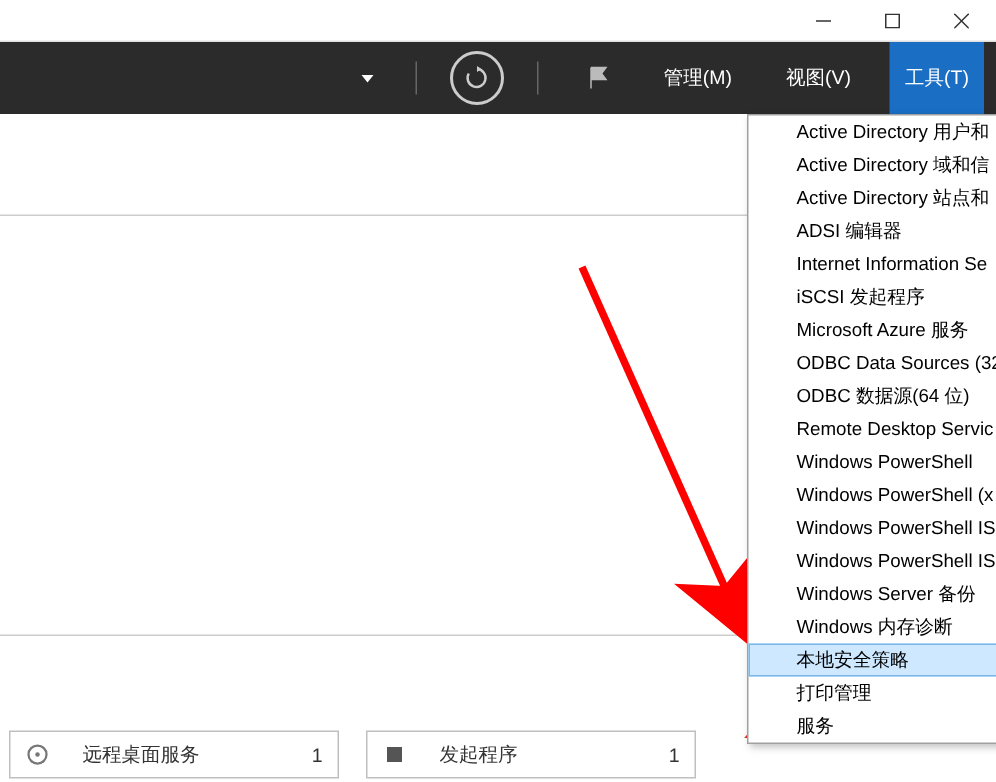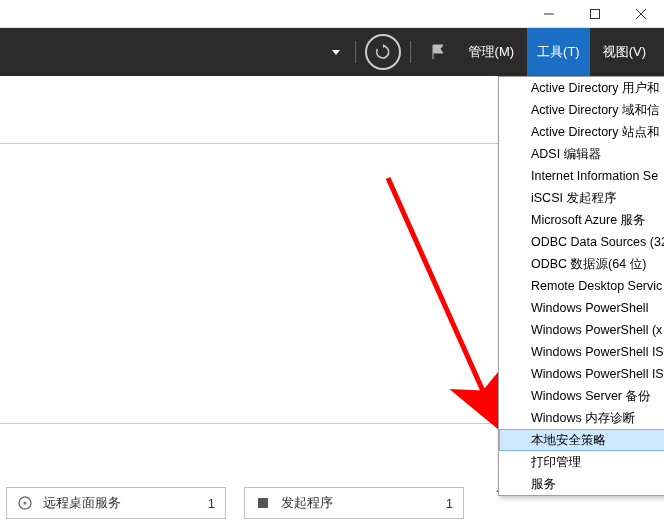--- a/index.html
+++ b/index.html
@@ -29,21 +29,21 @@
     color: #333;
   }
   .toolbar {
     height: 48px;
     background: #2b2b2b;
     display: flex;
     align-items: center;
     justify-content: flex-end;
     padding: 0 8px;
     color: #fff;
-    gap: 3px;
+    gap: 16px;
   }
   .tb-drop {
     display: flex;
     align-items: center;
     padding: 0 6px;
     height: 32px;
   }
   .tb-drop .caret {
     width: 0; height: 0;
     border-left: 4px solid transparent;
@@ -134,21 +134,21 @@
     gap: 18px;
     padding: 4px 6px 0 6px;
   }
   .card {
     border: 1px solid #bfbfbf;
     height: 32px;
     width: 220px;
     display: flex;
     align-items: center;
     padding: 0 10px;
-    gap: 10px;
+    gap: 22px;
     background: #fff;
   }
   .card-ic {
     width: 16px; height: 16px;
     display: flex; align-items: center; justify-content: center;
     color: #555;
   }
   .card-txt { flex: 1; color: #333; font-size: 13px; white-space: nowrap; overflow: hidden; }
   .card-num { color: #333; font-size: 13px; }
 </style>
@@ -185,22 +185,22 @@
       <polygon points="8,0 8,4 11,2" fill="#ccc"></polygon>
     </svg>
   </div>
   <div class="tb-sep"></div>
   <div class="tb-icon">
     <svg width="18" height="18" viewBox="0 0 18 18">
       <path d="M4 2 L4 16 M4 2 L14 2 L11 6 L14 10 L4 10" fill="#bbb" stroke="#bbb" stroke-width="1"></path>
     </svg>
   </div>
   <div class="menu-item">管理(M)</div>
+  <div class="menu-item">视图(V)</div>
   <div class="menu-item hl">工具(T)</div>
-  <div class="menu-item">视图(V)</div>
 </div>
 
 <div class="subheader"></div>
 <div class="content"></div>
 
 <div class="dropdown" id="dd">
     <div class="dd-item">Active Directory 用户和</div>
     <div class="dd-item">Active Directory 域和信</div>
     <div class="dd-item">Active Directory 站点和</div>
     <div class="dd-item">ADSI 编辑器</div>

